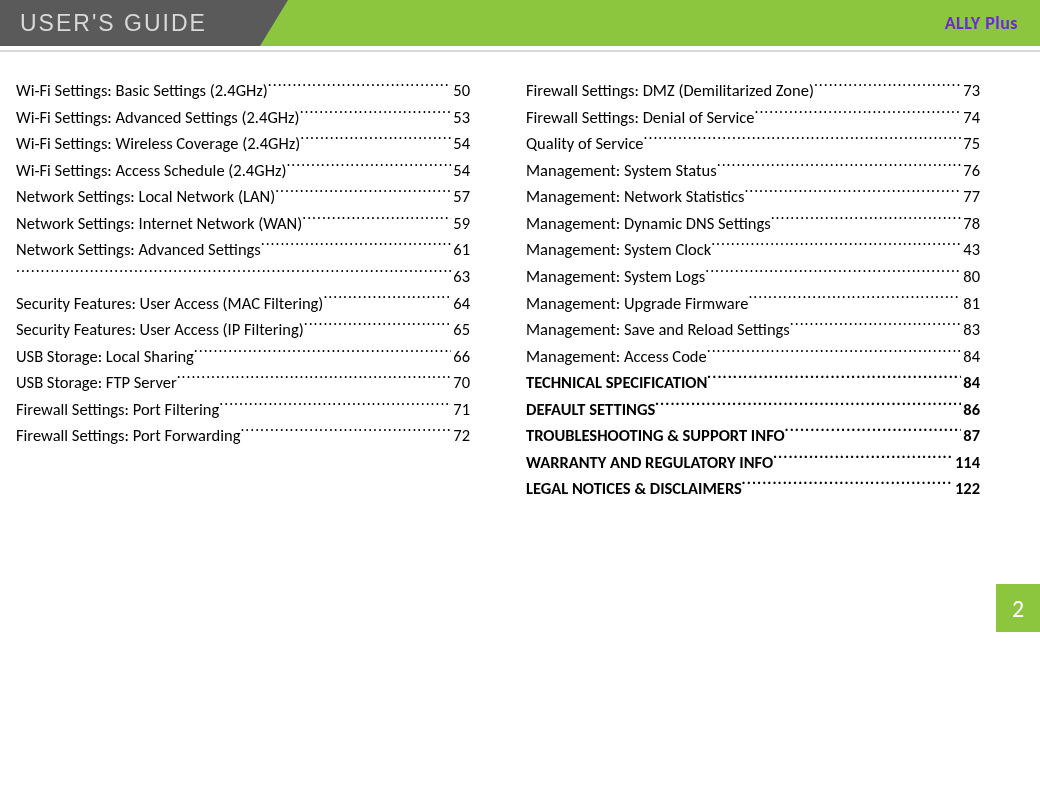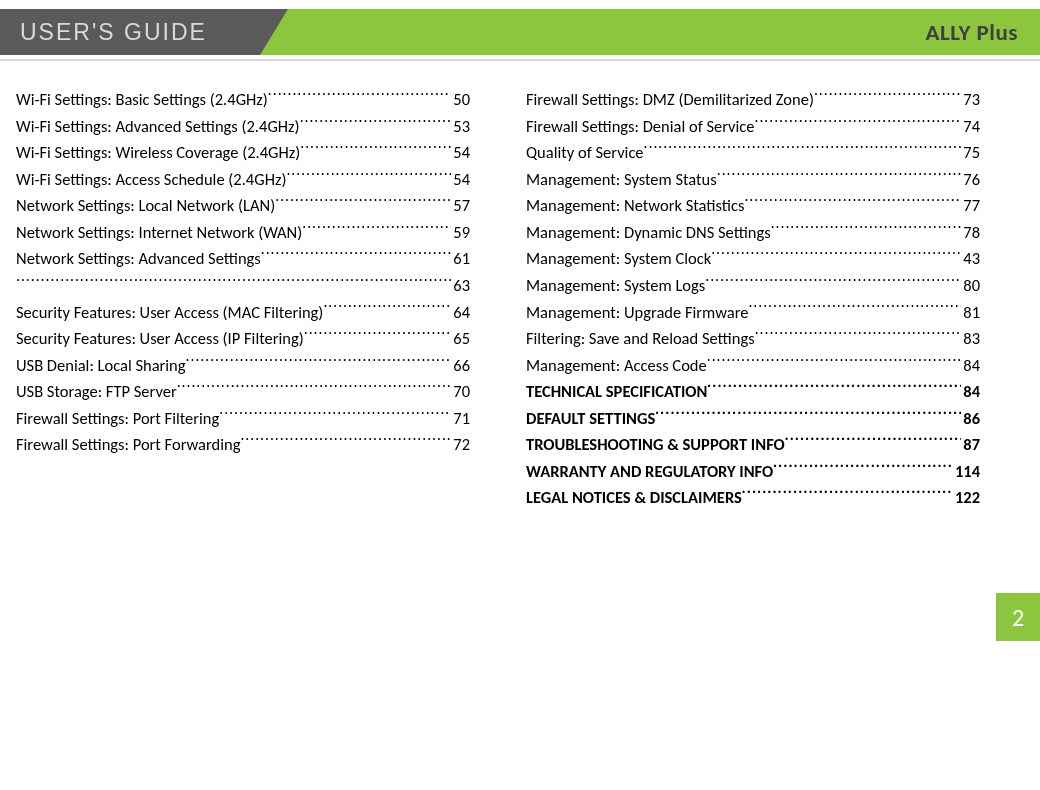--- a/index.html
+++ b/index.html
@@ -1,34 +1,34 @@
 <!DOCTYPE html>
 <html><head>
 <meta charset="utf-8">
 <style>
   * { box-sizing: border-box; margin: 0; padding: 0; }
   html, body { width: 1040px; height: 790px; font-family: Calibri, "Segoe UI", Arial, sans-serif; background: #fff; }
-  .page { position: relative; width: 1040px; height: 658px; margin-top: 9px; }
+  .page { position: relative; width: 1040px; height: 658px; }
   .header { position: relative; width: 100%; height: 46px; }
   .header-green { position: absolute; left: 0; top: 0; right: 0; height: 46px; background: #8cc63f; }
   .header-dark { position: absolute; left: 0; top: 0; height: 46px; width: 260px; background: #5a5a5a; }
   
   .header-cut {
     position: absolute; left: 260px; top: 0; width: 0; height: 0;
     border-bottom: 46px solid transparent;
     border-left: 28px solid #5a5a5a;
   }
   .header-title {
     position: absolute; left: 20px; top: 0; height: 46px; line-height: 46px;
     color: #d9d9d9; font-size: 23px; letter-spacing: 2px; font-weight: 400;
     font-family: "Segoe UI", Arial, sans-serif;
   }
   .header-product {
     position: absolute; right: 22px; top: 0; height: 46px; line-height: 46px;
-    color: #404040; font-size: 23px; font-weight: 700; letter-spacing: 0.5px;
+    color: #6d28d9; font-size: 18px; font-weight: 700; letter-spacing: 0.5px;
   }
   .header-thinline { position: absolute; left: 0; right: 0; top: 50px; height: 2px; background: #d9d9d9; }
 
   .content {
     position: absolute; top: 78px; left: 16px; right: 60px;
     display: flex; gap: 56px;
     font-size: 16.5px; color: #000;
   }
   .col { flex: 1 1 0; min-width: 0; }
   .toc-row {
@@ -114,21 +114,21 @@
           <span class="toc-title">Security Features: User Access (MAC Filtering)</span>
           <span class="toc-dots"></span>
           <span class="toc-page">64</span>
         </div>
         <div class="toc-row">
           <span class="toc-title">Security Features: User Access (IP Filtering)</span>
           <span class="toc-dots"></span>
           <span class="toc-page">65</span>
         </div>
         <div class="toc-row">
-          <span class="toc-title">USB Denial: Local Sharing</span>
+          <span class="toc-title">USB Storage: Local Sharing</span>
           <span class="toc-dots"></span>
           <span class="toc-page">66</span>
         </div>
         <div class="toc-row">
           <span class="toc-title">USB Storage: FTP Server</span>
           <span class="toc-dots"></span>
           <span class="toc-page">70</span>
         </div>
         <div class="toc-row">
           <span class="toc-title">Firewall Settings: Port Filtering</span>
@@ -181,21 +181,21 @@
           <span class="toc-title">Management: System Logs</span>
           <span class="toc-dots"></span>
           <span class="toc-page">80</span>
         </div>
         <div class="toc-row">
           <span class="toc-title">Management: Upgrade Firmware</span>
           <span class="toc-dots"></span>
           <span class="toc-page">81</span>
         </div>
         <div class="toc-row">
-          <span class="toc-title">Filtering: Save and Reload Settings</span>
+          <span class="toc-title">Management: Save and Reload Settings</span>
           <span class="toc-dots"></span>
           <span class="toc-page">83</span>
         </div>
         <div class="toc-row">
           <span class="toc-title">Management: Access Code</span>
           <span class="toc-dots"></span>
           <span class="toc-page">84</span>
         </div>
         <div class="toc-row bold">
           <span class="toc-title">TECHNICAL SPECIFICATION</span>

